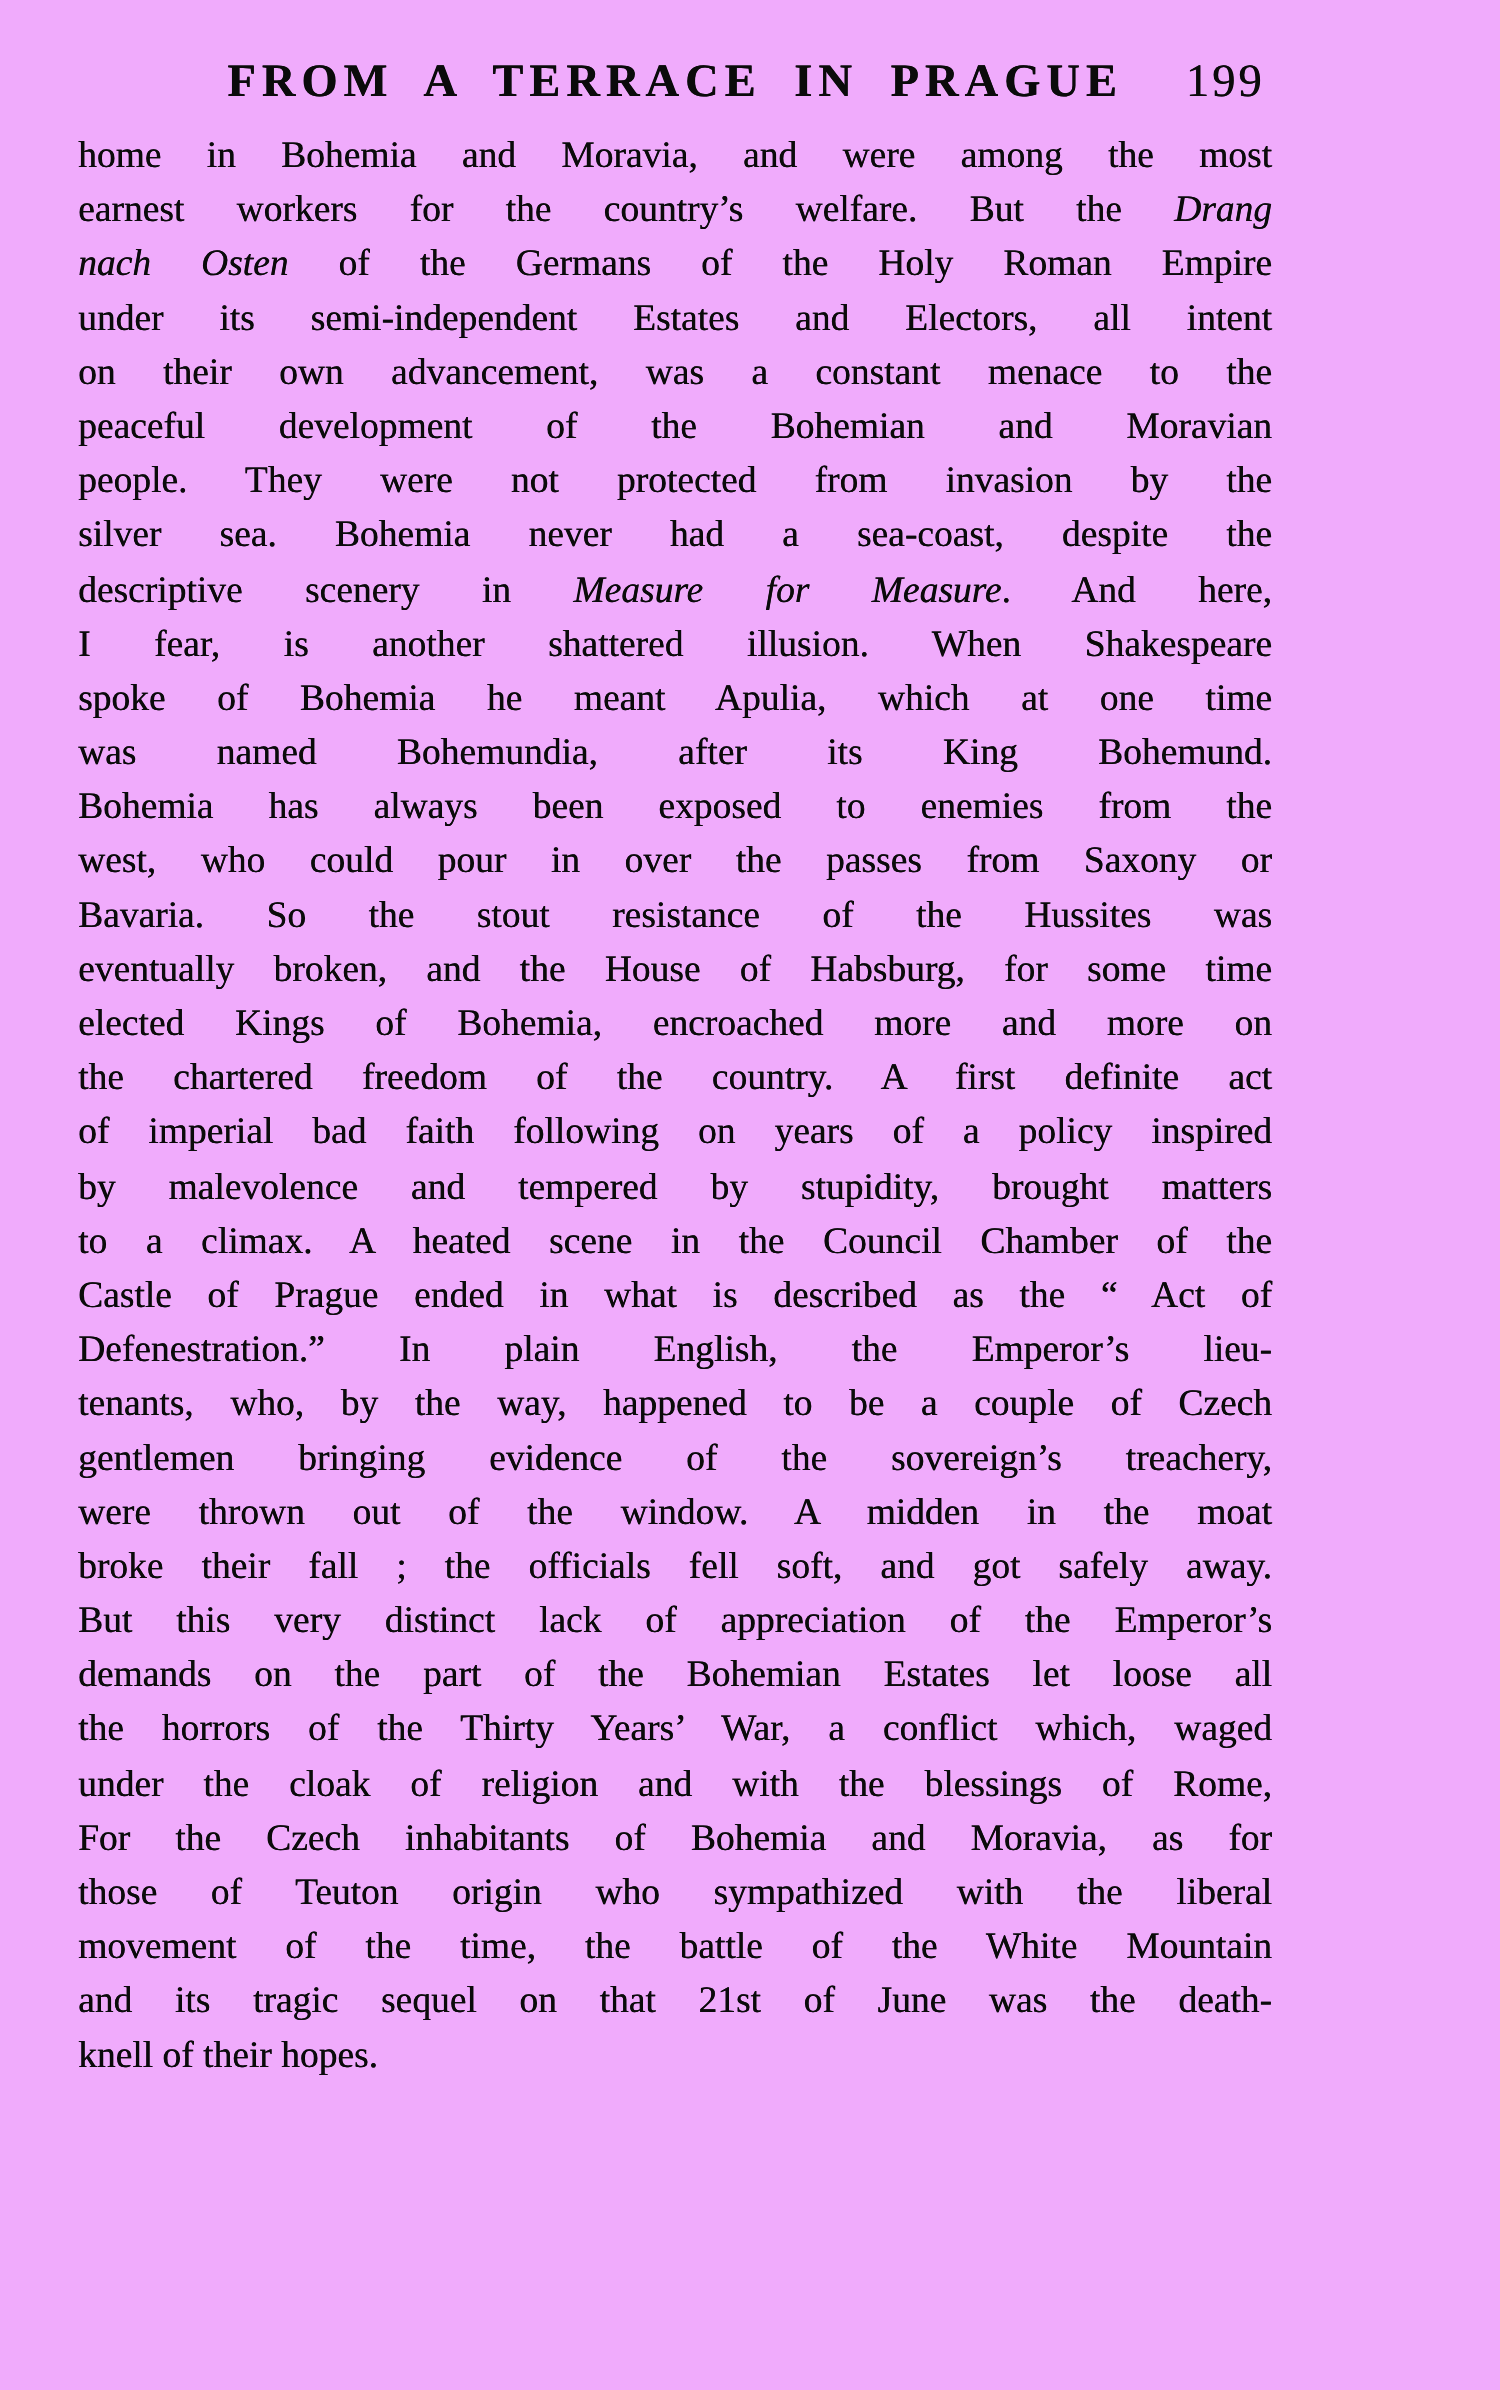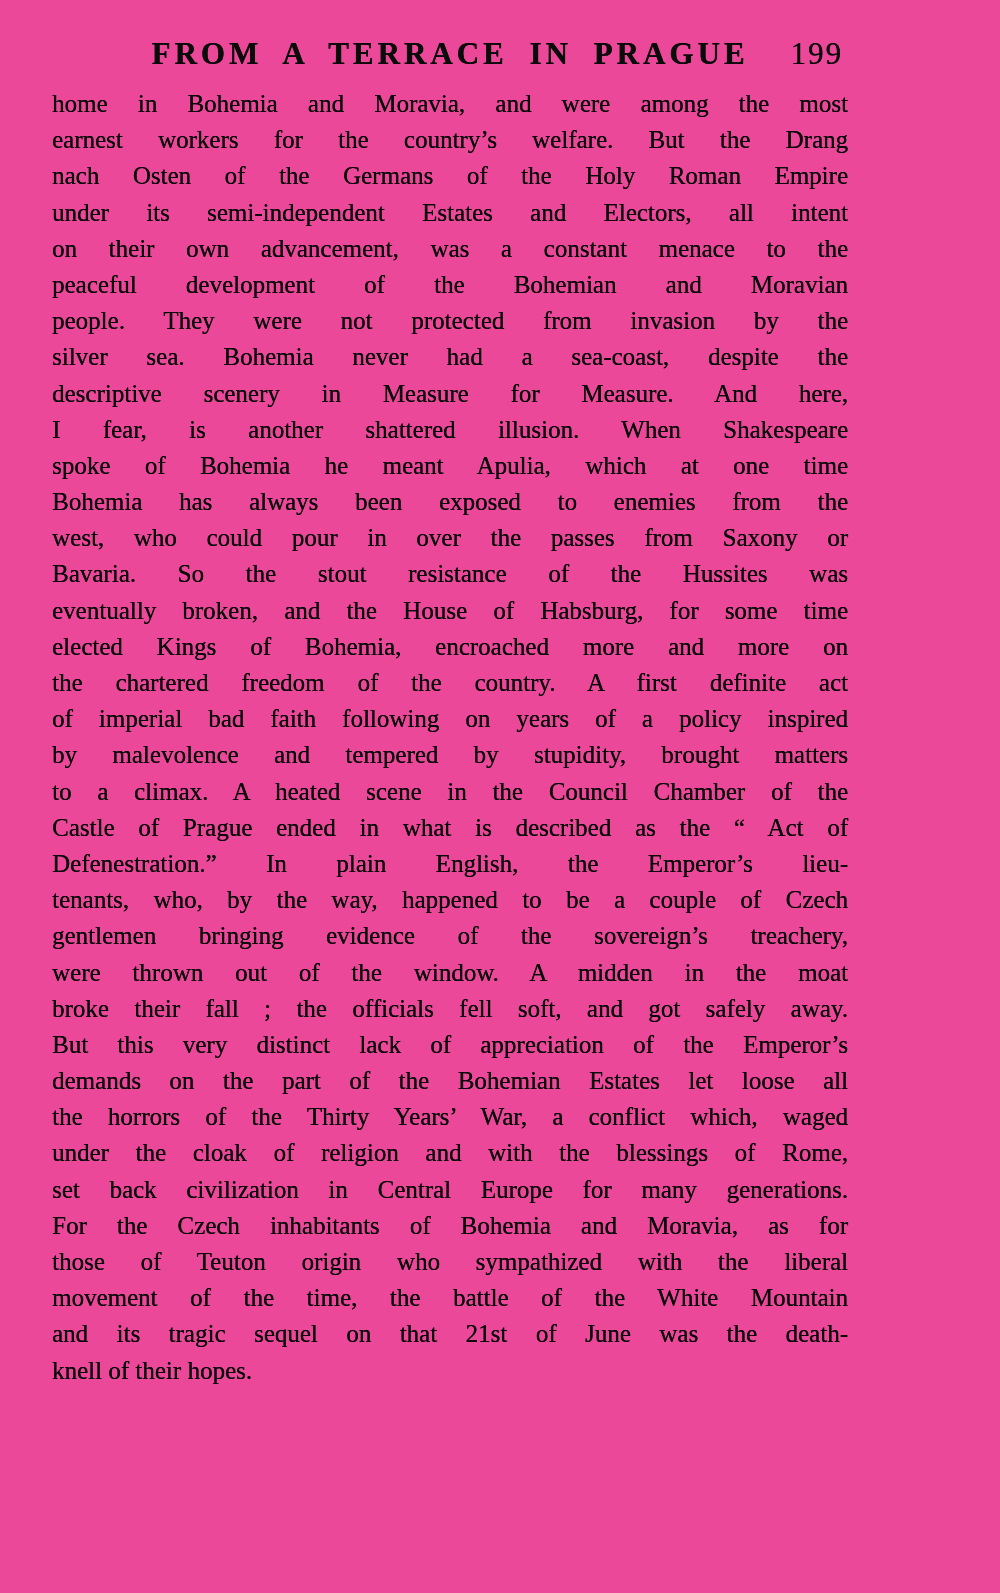--- a/index.html
+++ b/index.html
@@ -4,21 +4,21 @@
 <style>
   html, body {
     margin: 0;
     padding: 0;
     background: #ffffff;
   }
   .page {
     position: relative;
     width: 1000px;
     height: 1593px;
-    background: #ec4899;
+    background: #f0abfc;
     overflow: hidden;
     font-family: "Liberation Serif", "DejaVu Serif", serif;
     color: #0b0b0b;
   }
   .page-header {
     position: absolute;
     top: 34px;
     left: 52px;
     width: 796px;
     height: 40px;
@@ -55,59 +55,60 @@
     line-height: 36.2px;
     text-align: justify;
     text-align-last: justify;
     white-space: nowrap;
   }
   .line.last {
     text-align: center;
     text-align-last: left;
   }
   .it {
+    font-style: italic;
   }
 </style>
 </head>
 <body>
 
 <div class="page">
   <div class="page-header">FROM A TERRACE IN PRAGUE</div>
   <div class="page-number">199</div>
   <div class="page-text">
       <div class="line"><span>home in Bohemia and Moravia, and were among the most</span></div>
       <div class="line"><span>earnest workers for the country’s welfare.  But the </span><span class="it">Drang</span></div>
       <div class="line"><span class="it">nach Osten</span><span> of the Germans of the Holy Roman Empire</span></div>
       <div class="line"><span>under its semi-independent Estates and Electors, all intent</span></div>
       <div class="line"><span>on their own advancement, was a constant menace to the</span></div>
       <div class="line"><span>peaceful development of the Bohemian and Moravian</span></div>
       <div class="line"><span>people.  They were not protected from invasion by the</span></div>
       <div class="line"><span>silver sea.  Bohemia never had a sea-coast, despite the</span></div>
       <div class="line"><span>descriptive scenery in </span><span class="it">Measure for Measure</span><span>.  And here,</span></div>
       <div class="line"><span>I fear, is another shattered illusion.  When Shakespeare</span></div>
       <div class="line"><span>spoke of Bohemia he meant Apulia, which at one time</span></div>
+      <div class="line"><span>was named Bohemundia, after its King Bohemund.</span></div>
       <div class="line"><span>Bohemia has always been exposed to enemies from the</span></div>
       <div class="line"><span>west, who could pour in over the passes from Saxony or</span></div>
       <div class="line"><span>Bavaria.  So the stout resistance of the Hussites was</span></div>
       <div class="line"><span>eventually broken, and the House of Habsburg, for some time</span></div>
       <div class="line"><span>elected Kings of Bohemia, encroached more and more on</span></div>
       <div class="line"><span>the chartered freedom of the country.  A first definite act</span></div>
       <div class="line"><span>of imperial bad faith following on years of a policy inspired</span></div>
       <div class="line"><span>by malevolence and tempered by stupidity, brought matters</span></div>
       <div class="line"><span>to a climax.  A heated scene in the Council Chamber of the</span></div>
       <div class="line"><span>Castle of Prague ended in what is described as the “ Act of</span></div>
       <div class="line"><span>Defenestration.”  In plain English, the Emperor’s lieu-</span></div>
       <div class="line"><span>tenants, who, by the way, happened to be a couple of Czech</span></div>
       <div class="line"><span>gentlemen bringing evidence of the sovereign’s treachery,</span></div>
       <div class="line"><span>were thrown out of the window.  A midden in the moat</span></div>
       <div class="line"><span>broke their fall ;  the officials fell soft, and got safely away.</span></div>
       <div class="line"><span>But this very distinct lack of appreciation of the Emperor’s</span></div>
       <div class="line"><span>demands on the part of the Bohemian Estates let loose all</span></div>
       <div class="line"><span>the horrors of the Thirty Years’ War, a conflict which, waged</span></div>
       <div class="line"><span>under the cloak of religion and with the blessings of Rome,</span></div>
-      <div class="line"><span>set back civilization in Central Europe for many generations.</span></div>
       <div class="line"><span>For the Czech inhabitants of Bohemia and Moravia, as for</span></div>
       <div class="line"><span>those of Teuton origin who sympathized with the liberal</span></div>
       <div class="line"><span>movement of the time, the battle of the White Mountain</span></div>
       <div class="line"><span>and its tragic sequel on that 21st of June was the death-</span></div>
       <div class="line last"><span>knell of their hopes.</span></div>
     </div>
 </div>
 
 </body></html>

